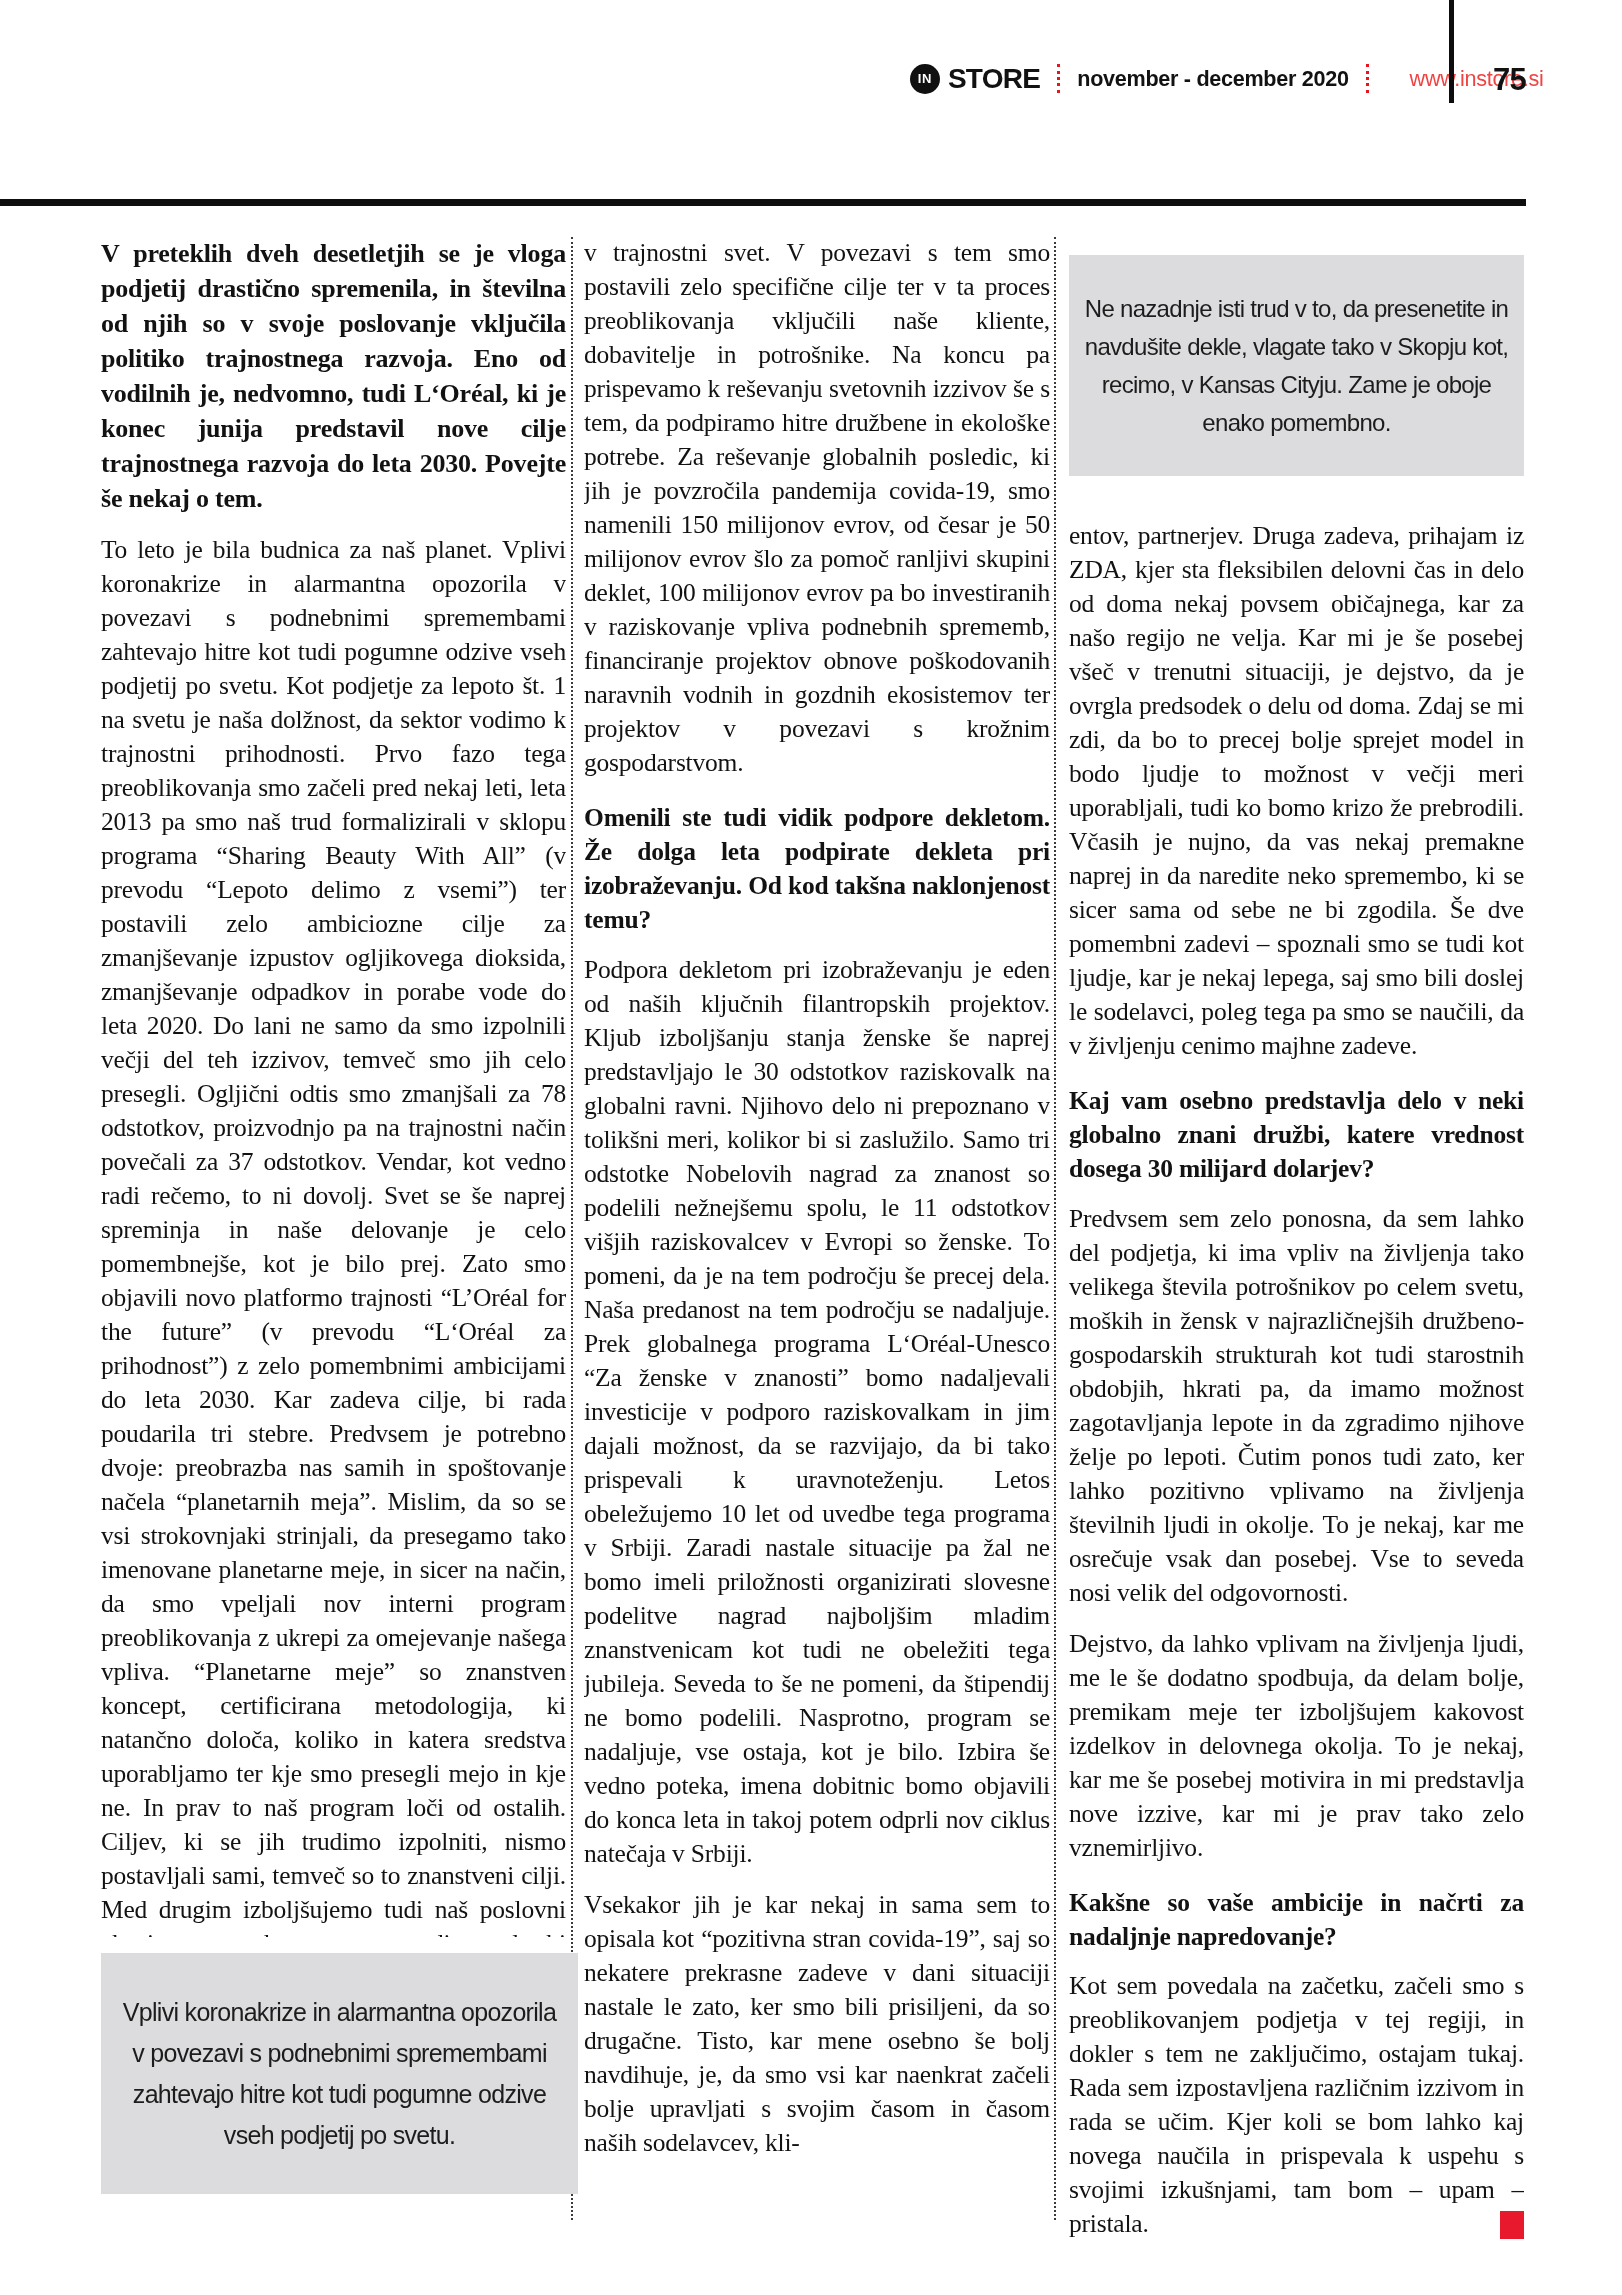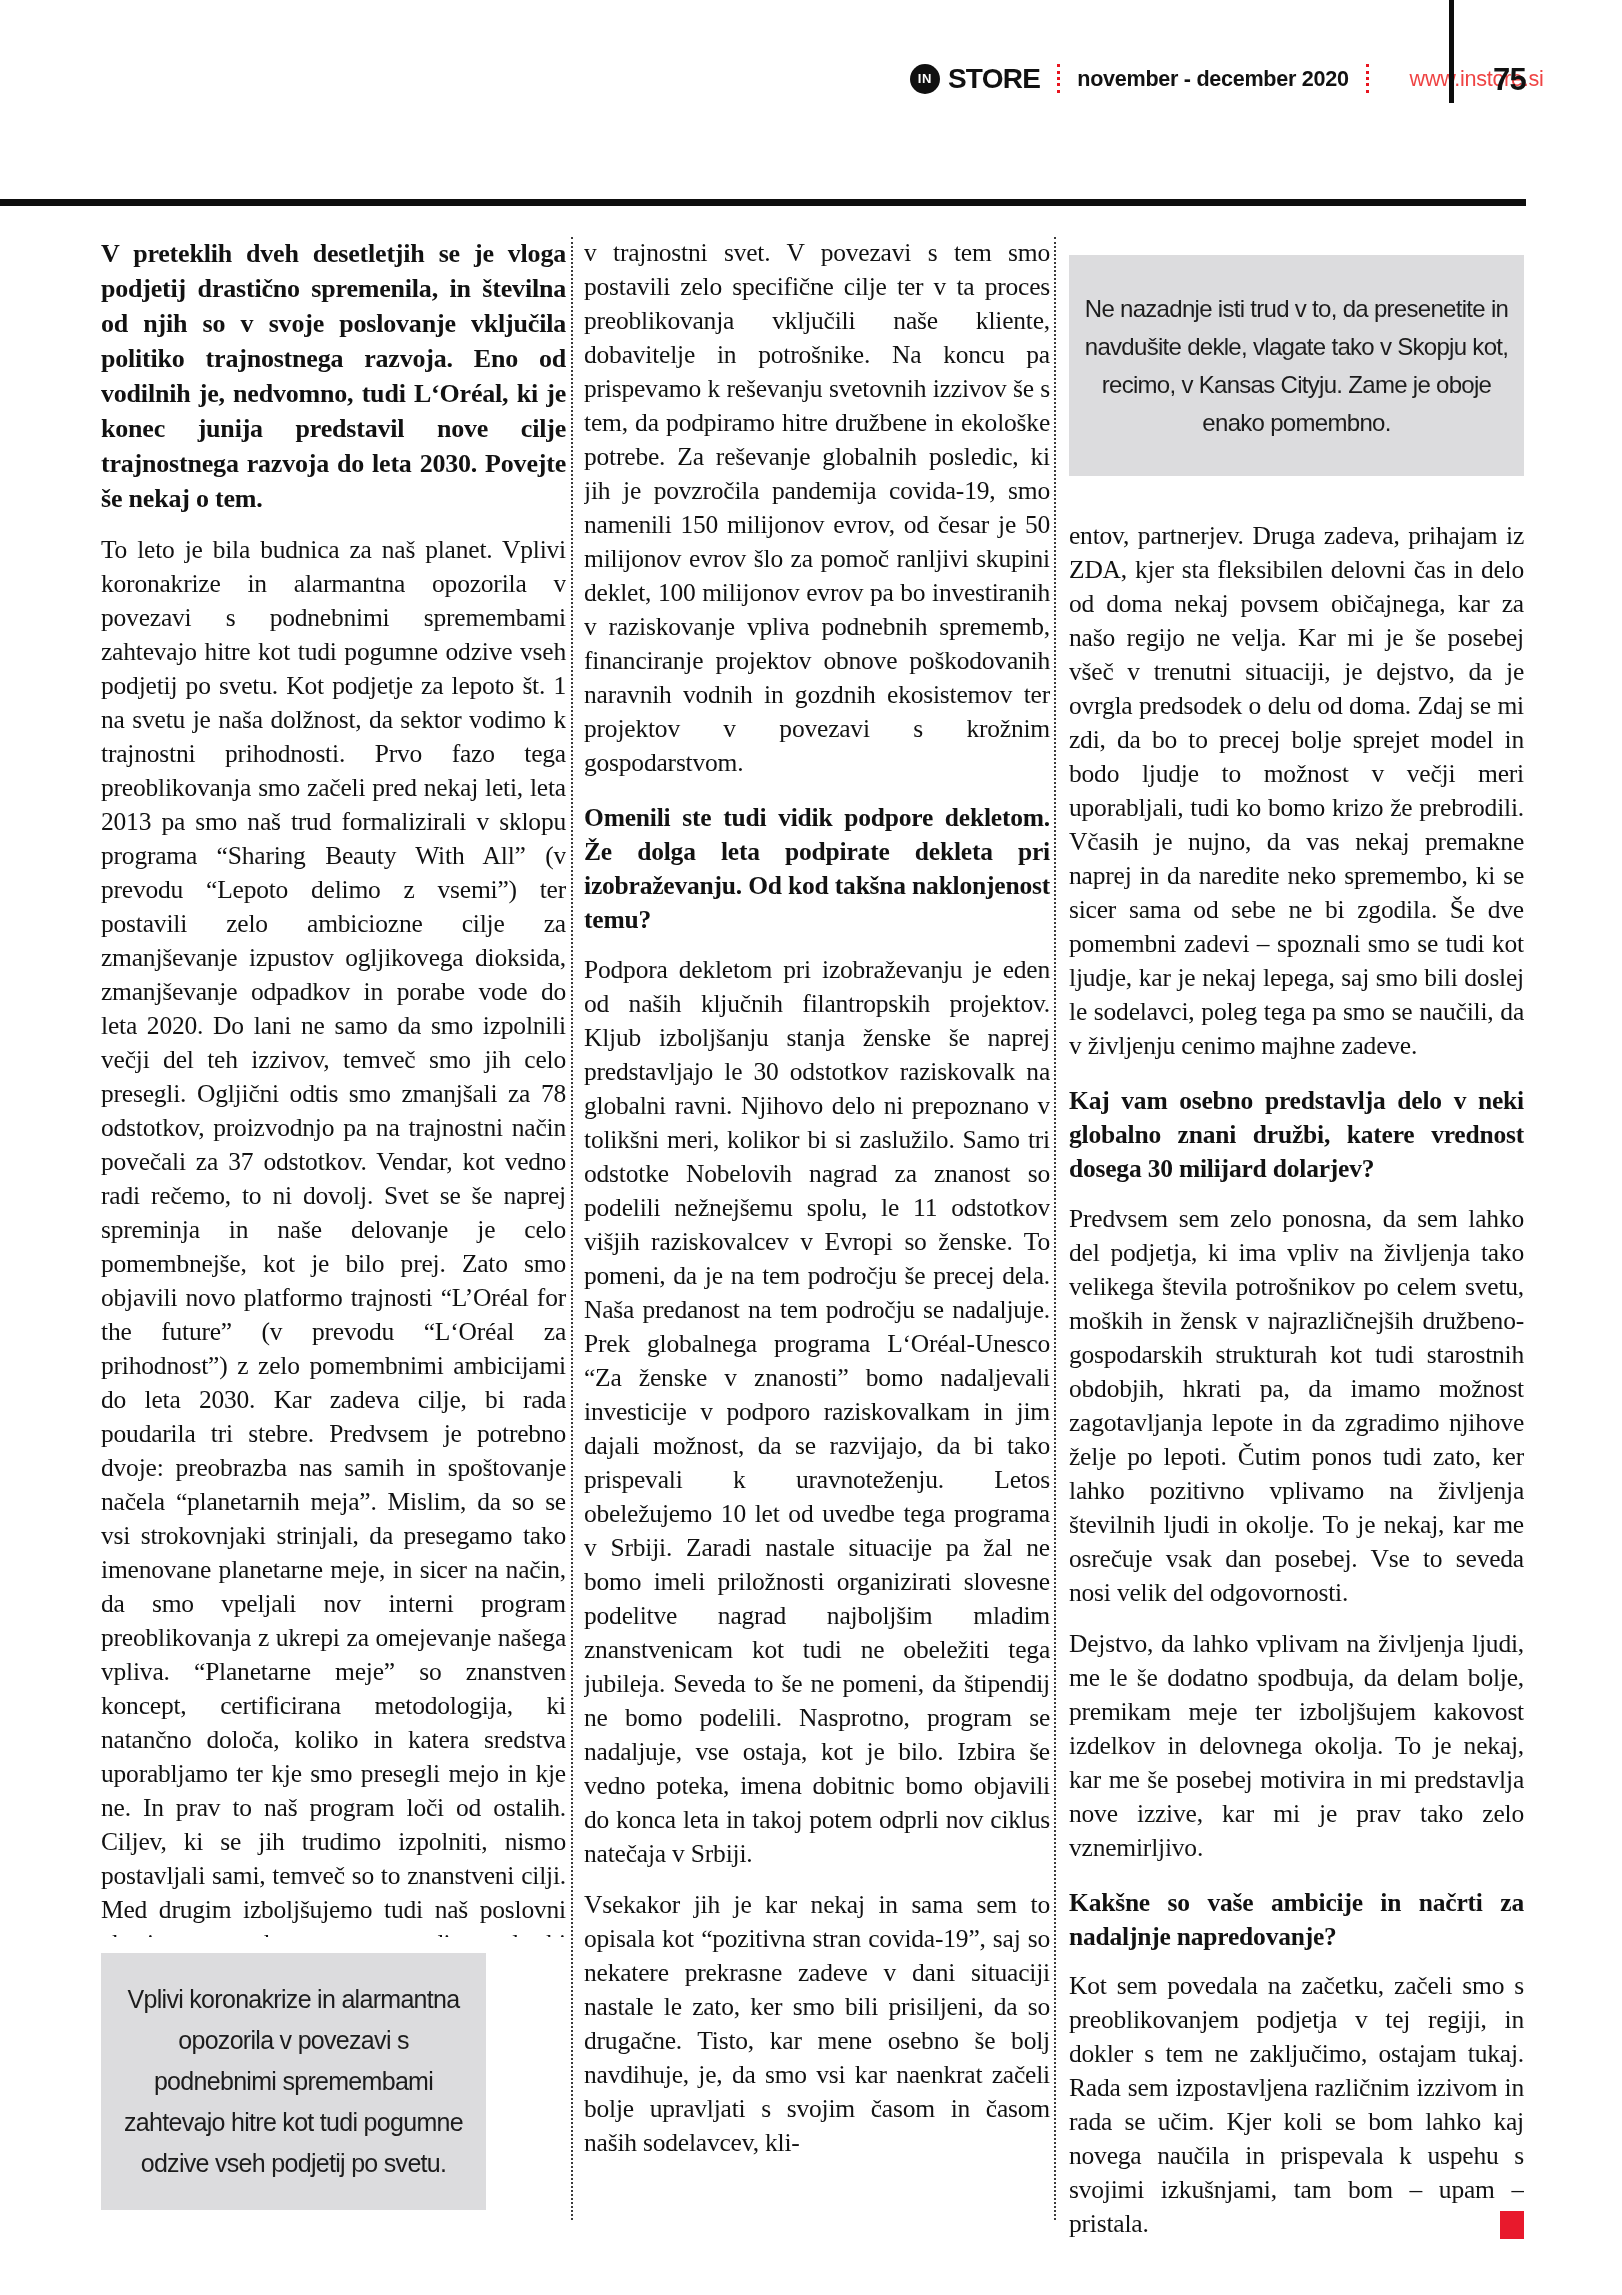--- a/index.html
+++ b/index.html
@@ -82,21 +82,21 @@
   .quote-box{
     background:#dcdcde;
     font-family:"Liberation Sans", sans-serif;
     font-size:25px;line-height:41px;
     letter-spacing:-0.7px;
     color:#1c1c1c;
     text-align:center;
   }
   .quote-box-col1{
     position:absolute;left:101px;top:1953px;
-    width:385px;min-height:241px;
+    width:477px;min-height:241px;
     box-sizing:border-box;
     padding:26px 18.3px;
     display:flex;align-items:center;justify-content:flex-start;
   }
   .quote-box-col3{
     box-sizing:border-box;
     width:100%;
     min-height:221px;
     padding:22px 14.4px;
     margin:19px 0 43px 0;

